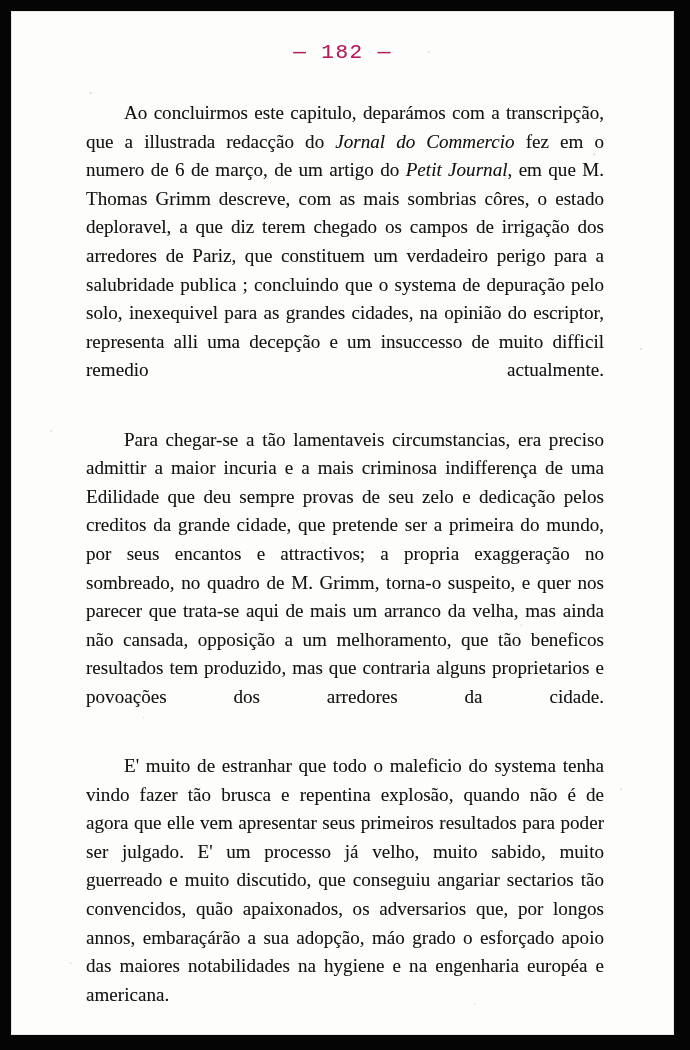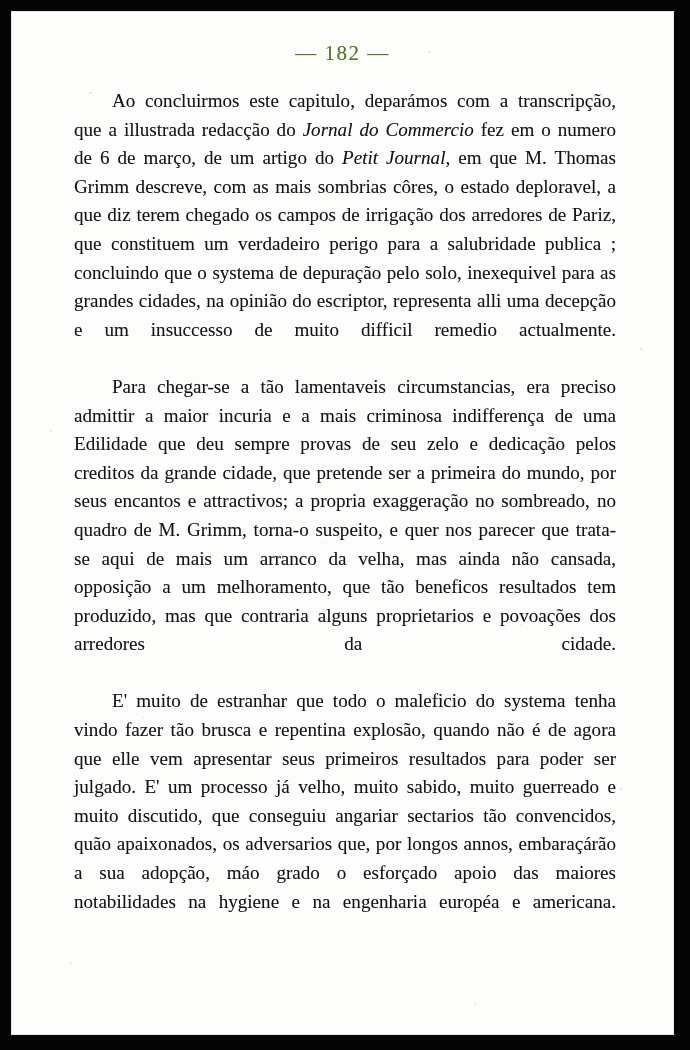--- a/index.html
+++ b/index.html
@@ -60,42 +60,42 @@
 
   
   #page-header {
     position: absolute;
     left: 0;
     top: 30px;
     width: 663px;
     text-align: center;
     font-size: 21px;
     letter-spacing: 1.5px;
-    color: #4d7c0f;
-    font-family: Liberation Serif, serif;
+    color: #be185d;
+    font-family: Liberation Mono, monospace;
   }
 
   
   #text-block {
     position: absolute;
     left: 63px;
     top: 76px;
     width: 542px;
     color: #131313;
     font-size: 19.1px;
     line-height: 28.6px;
     text-align: justify;
     text-justify: inter-word;
     -webkit-hyphens: none;
     hyphens: none;
     word-spacing: .6px;
   }
 
   #text-block p {
-    margin: 0;
+    margin: 12px;
     text-indent: 38px;
     text-align: justify;
   }
 
   
   #text-block p::after {
     content: "";
     display: inline-block;
     width: 100%;
   }

